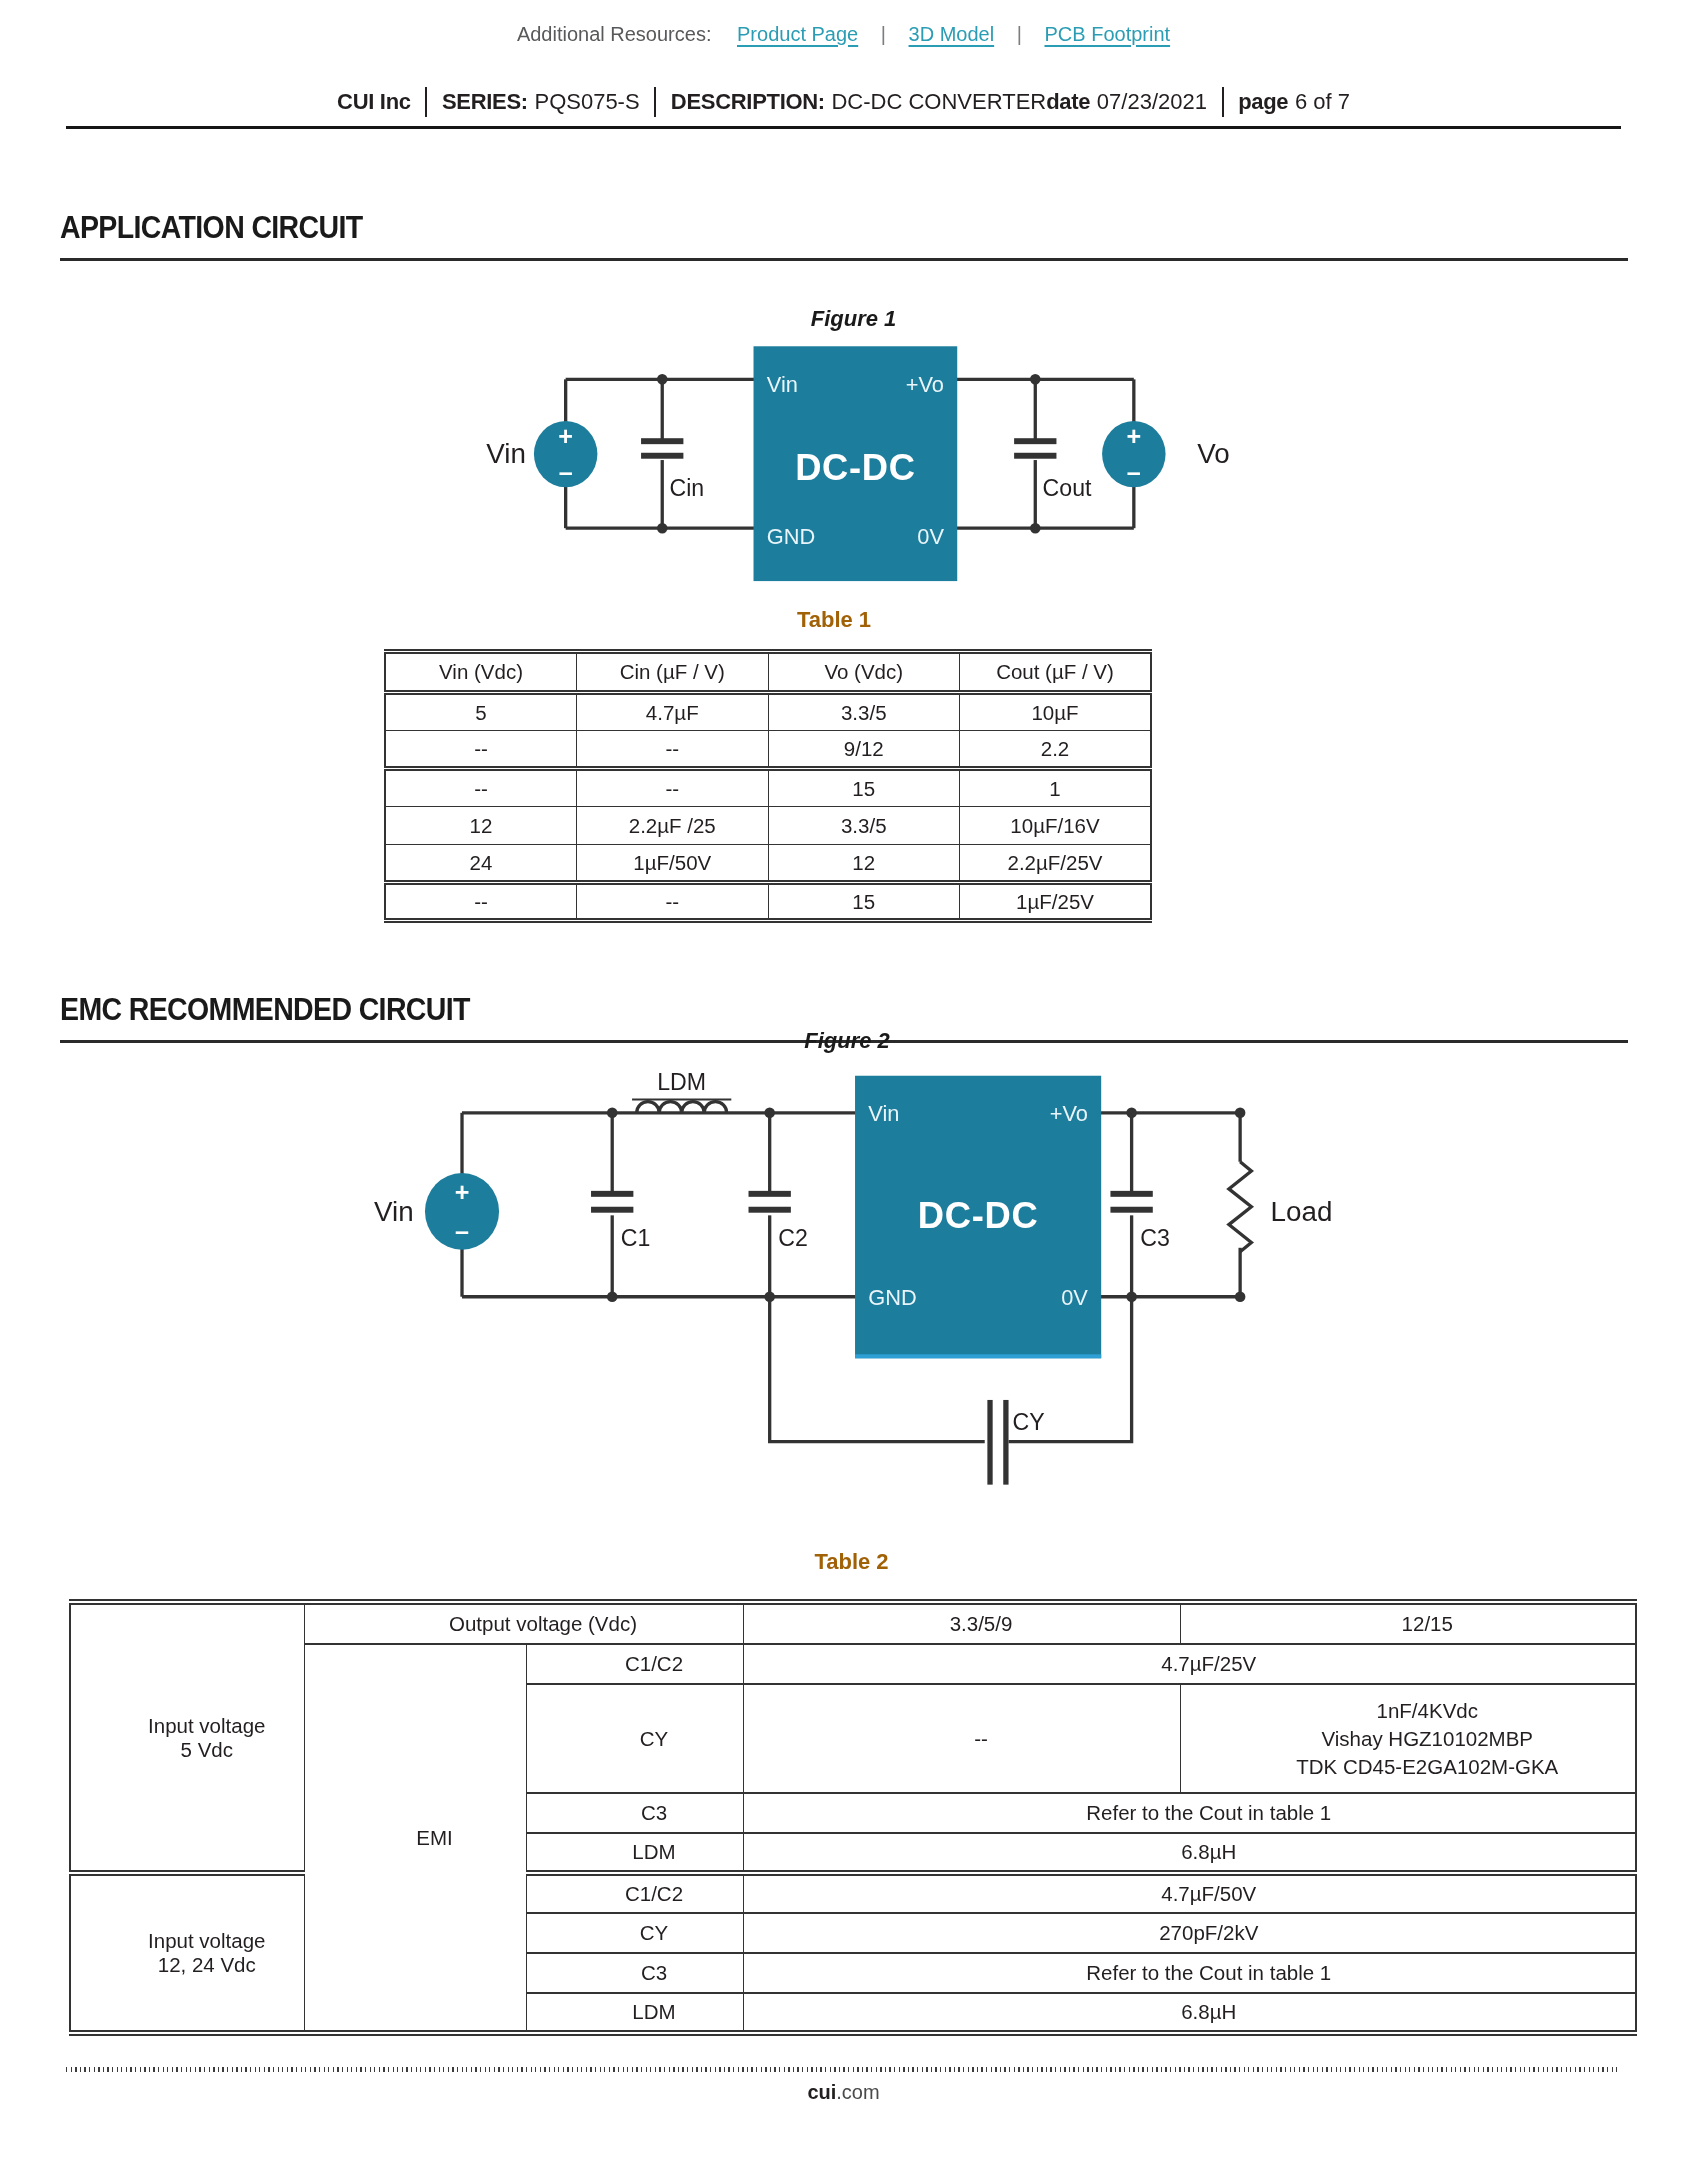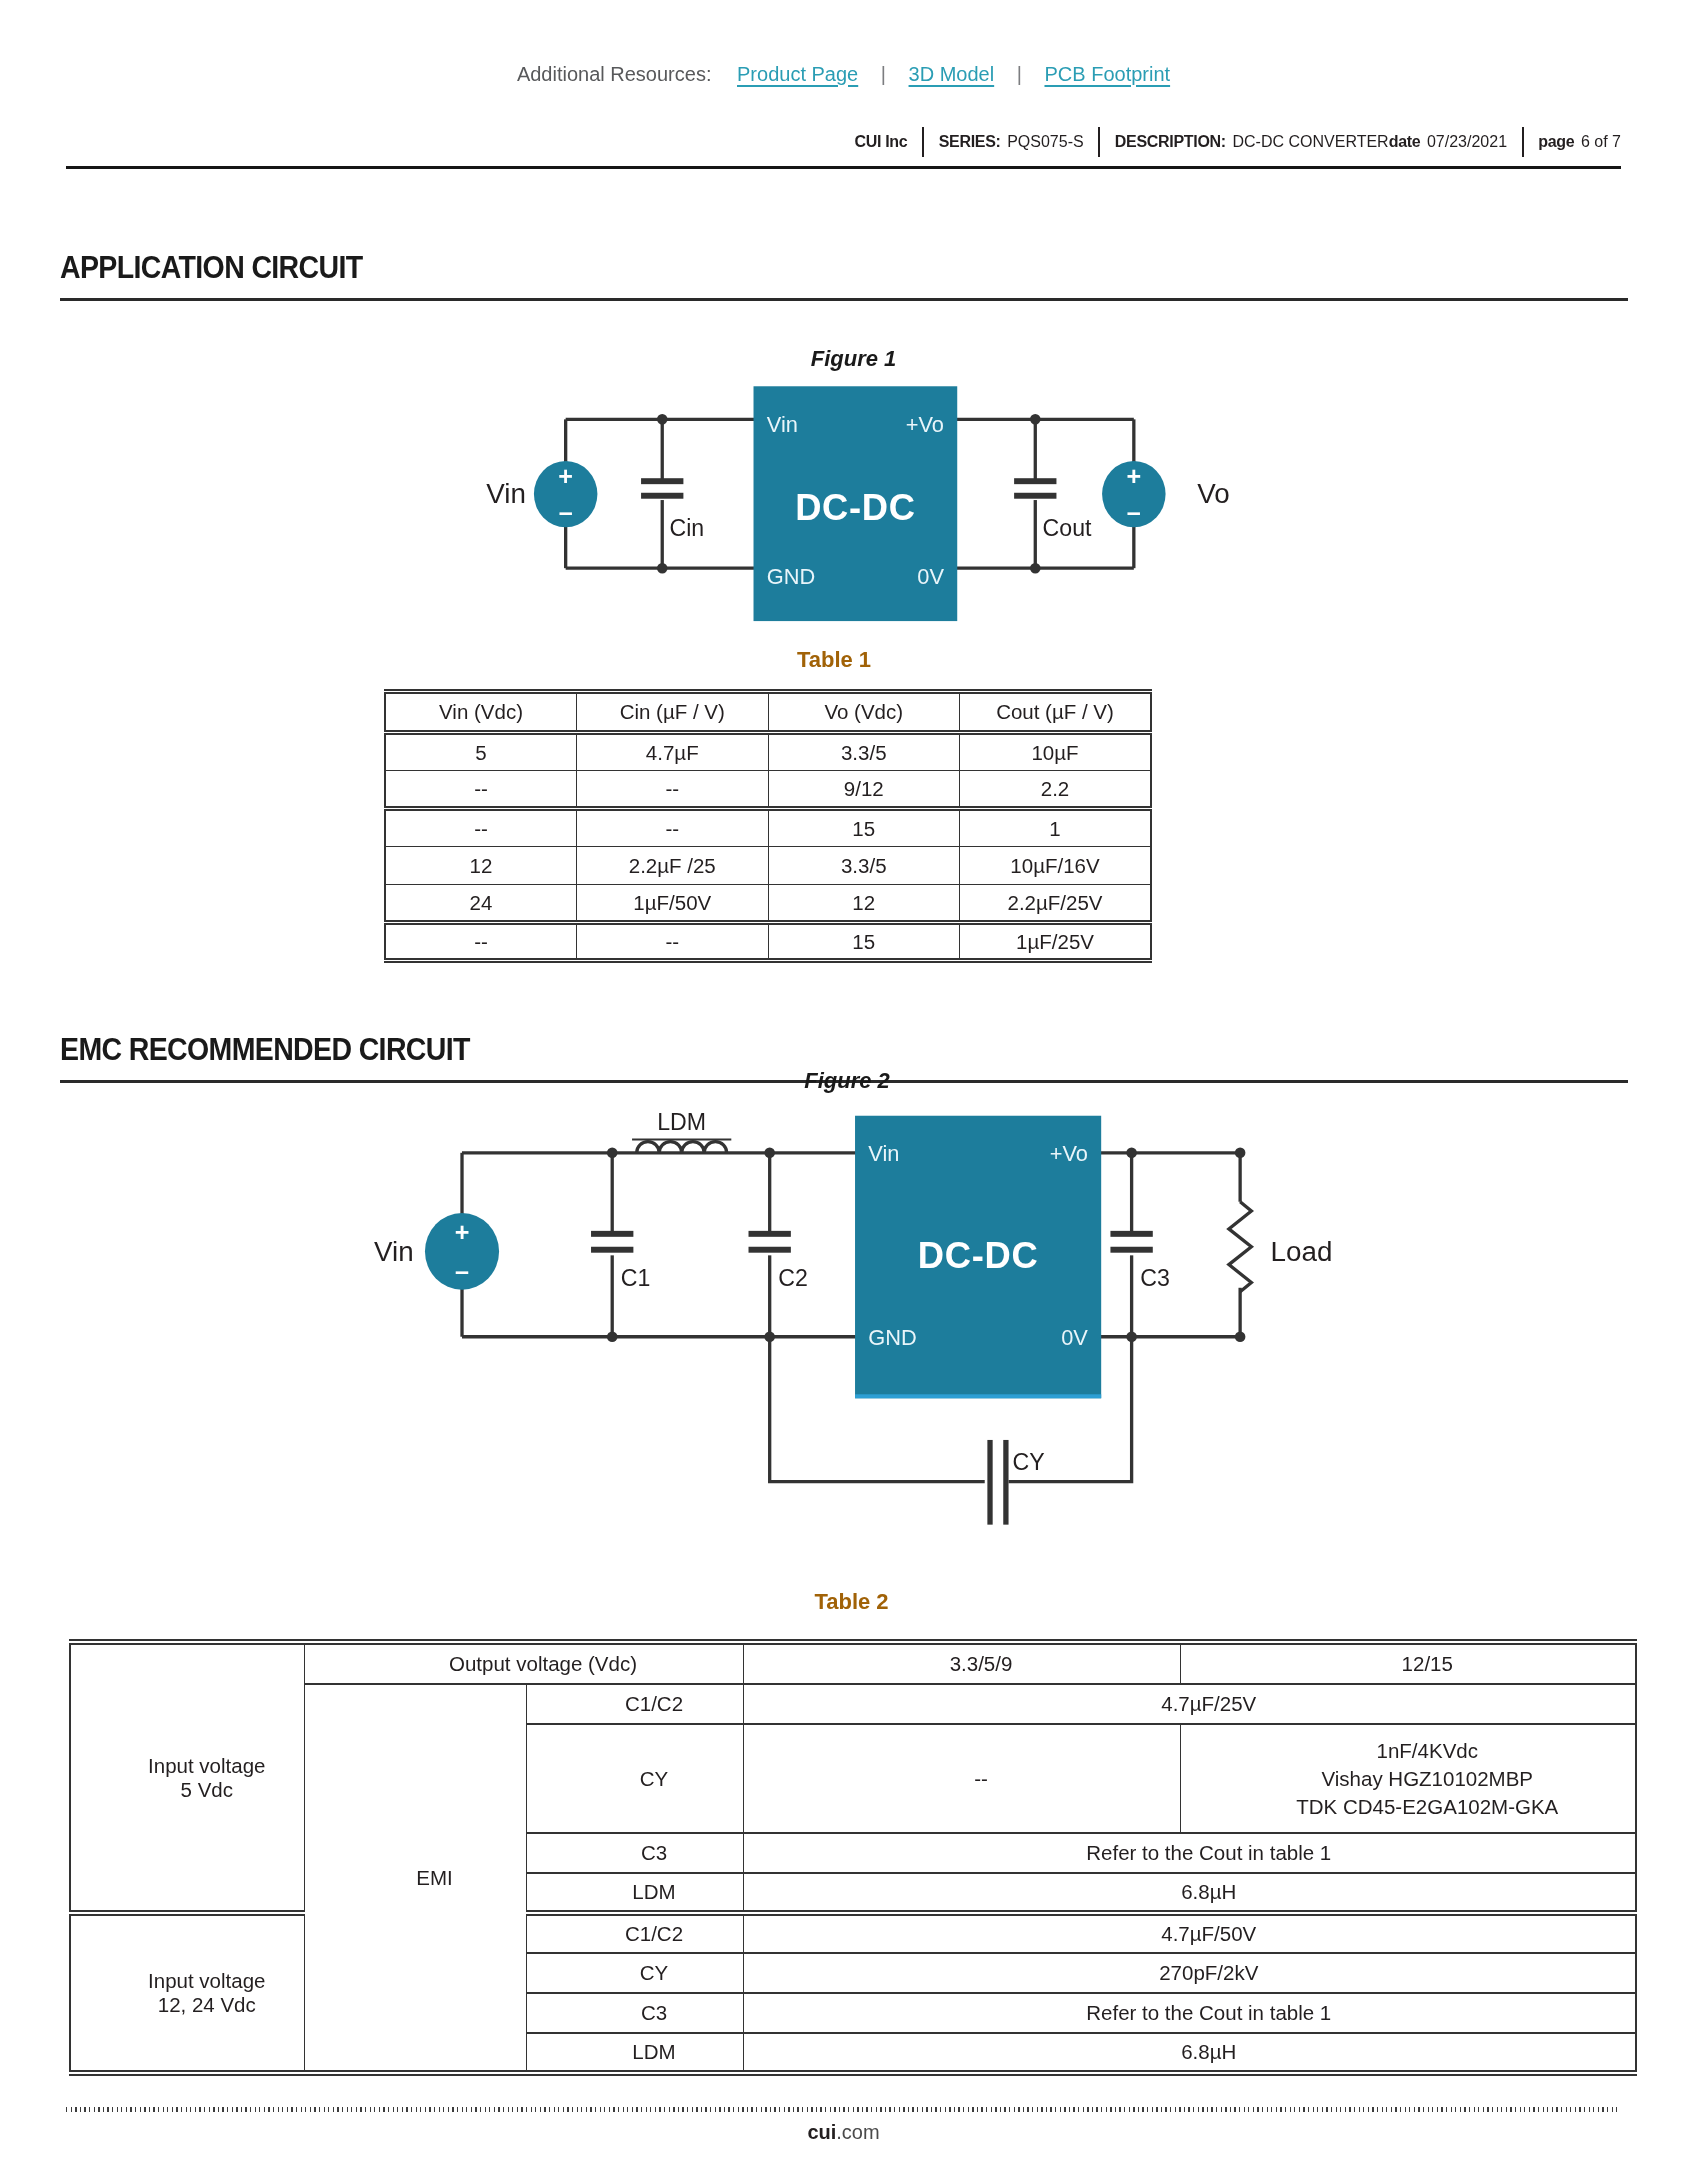--- a/index.html
+++ b/index.html
@@ -1,27 +1,27 @@
 <!DOCTYPE html>
 <html style="font-size:10.6px"><head>
 <meta charset="utf-8">
 <style>
   * { margin:0; padding:0; box-sizing:border-box; }
   html,body { background:#ffffff; }
   body { width:1687px; height:2183px; position:relative; font-family:"Liberation Sans", sans-serif; color:#231f20; }
-  .page { position:absolute; inset:0; overflow:hidden;margin-top:40px; }
+  .page { position:absolute; inset:0; overflow:hidden; }
 
   
   .resources { position:absolute; top:22.5px; left:0; width:1687px; text-align:center; font-size:20px; color:#58595b; }
   .resources a { color:#2a9db4; text-decoration:underline; text-underline-offset:4px; cursor:pointer; }
   .res-sep { color:#7c7d80; margin:0 17px; }
   .res-label { margin-right:20px; }
 
   
-  .titlebar { position:absolute; top:83px; left:66px; width:1555px; height:37px; display:flex; justify-content:flex-end; align-items:center; font-size:16px; }
+  .titlebar { position:absolute; top:83px; left:66px; width:1555px; height:37px; display:flex; justify-content:center; align-items:center; font-size:22px; }
   .tb-group { display:flex; align-items:center; }
   .tb-sep { width:2px; height:30px; background:#231f20; margin:0 14.6px; }
   .tb-bold { font-weight:bold; letter-spacing:-0.3px; }
   .tb-reg { font-weight:normal; letter-spacing:0px; margin-left:6.6px; }
   .rule-main { position:absolute; top:126px; left:66px; width:1555px; height:3.3px; background:#161616; }
 
   
   .sec-head { position:absolute; left:60px; font-size:31px; font-weight:bold; letter-spacing:-0.7px; color:#1a1a1a; transform:scaleX(0.92); transform-origin:left center; white-space:nowrap; }
   .sec-rule { position:absolute; left:60px; width:1568px; height:2.6px; background:#2a2a2a; }
 

